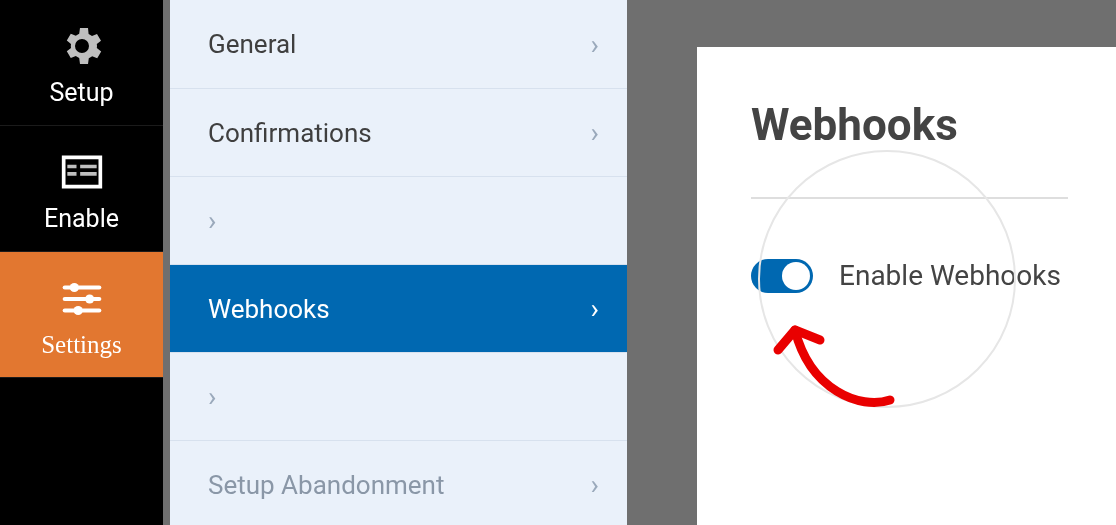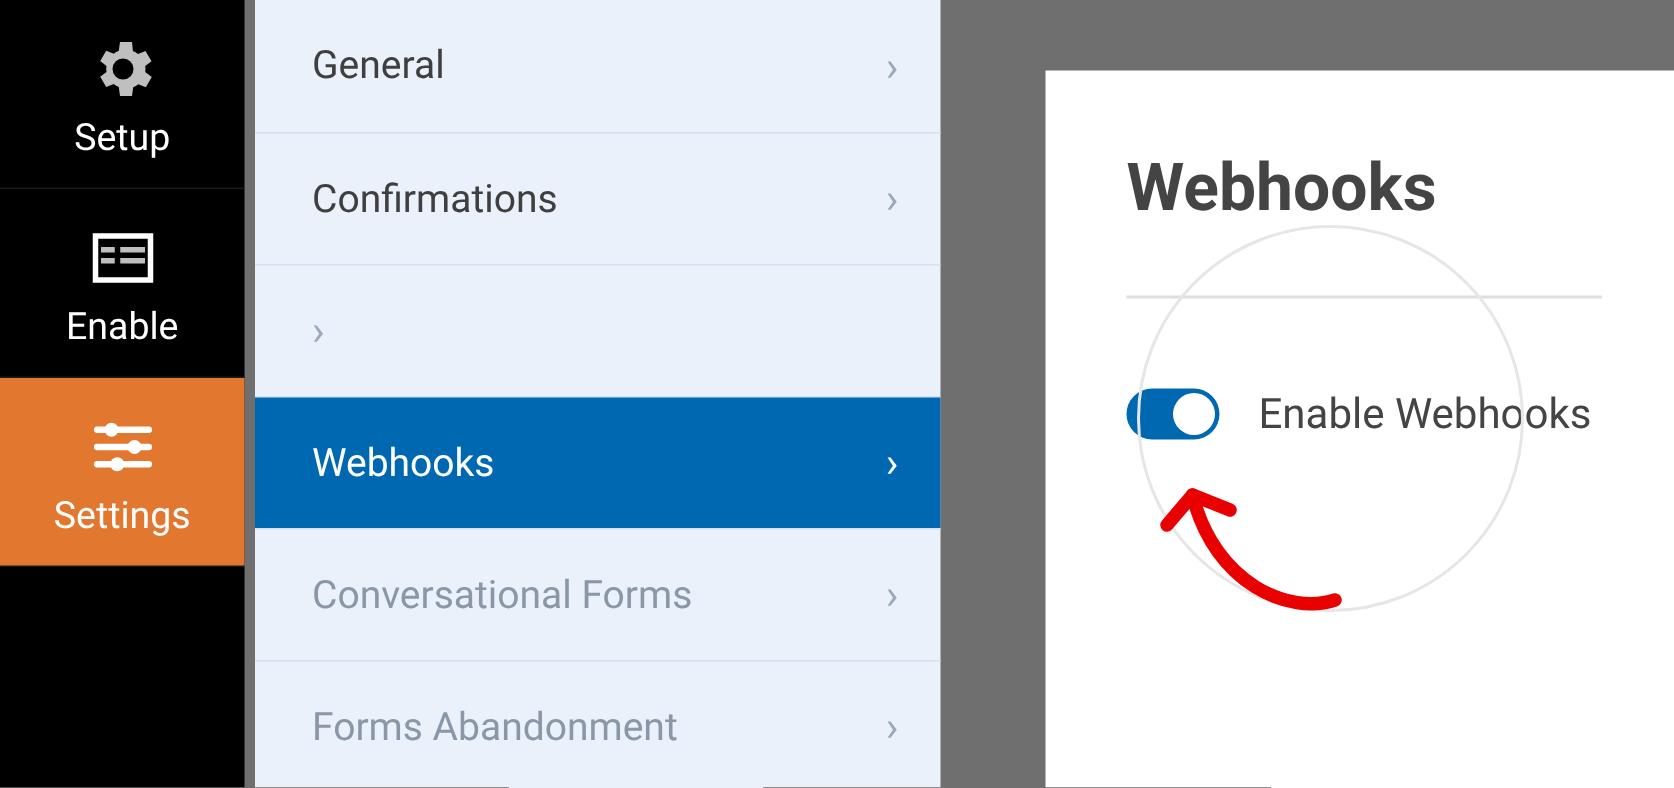--- a/index.html
+++ b/index.html
@@ -30,20 +30,21 @@
     display: flex;
     flex-direction: column;
     align-items: center;
     justify-content: center;
     color: #ffffff;
     cursor: pointer;
     box-sizing: border-box;
   }
   .sidebar-item.active {
     background: #e27730;
+    font-family: Liberation Serif, serif;
   }
   .sidebar-item .icon-wrap {
     width: 60px;
     height: 56px;
     display: flex;
     align-items: center;
     justify-content: center;
     fill: #bfbfbf;
   }
   .sidebar-item.active .icon-wrap { fill: #ffffff; }
@@ -216,26 +217,25 @@
   <div class="submenu-item">
     <span class="chev">›</span>
   </div>
 
   <div class="submenu-item selected">
     <span class="sub-label">Webhooks</span>
     <span class="chev">›</span>
   </div>
 
   <div class="submenu-item muted">
-    <span class="sub-label">Conversational Forms</span>
     <span class="chev">›</span>
   </div>
 
   <div class="submenu-item muted">
-    <span class="sub-label">Forms Abandonment</span>
+    <span class="sub-label">Setup Abandonment</span>
     <span class="chev">›</span>
   </div>
 
 </div>
 
 <div class="panel">
   <h1 class="panel-title">Webhooks</h1>
   <hr class="panel-divider">
   <div class="toggle-row">
     <div class="toggle">

